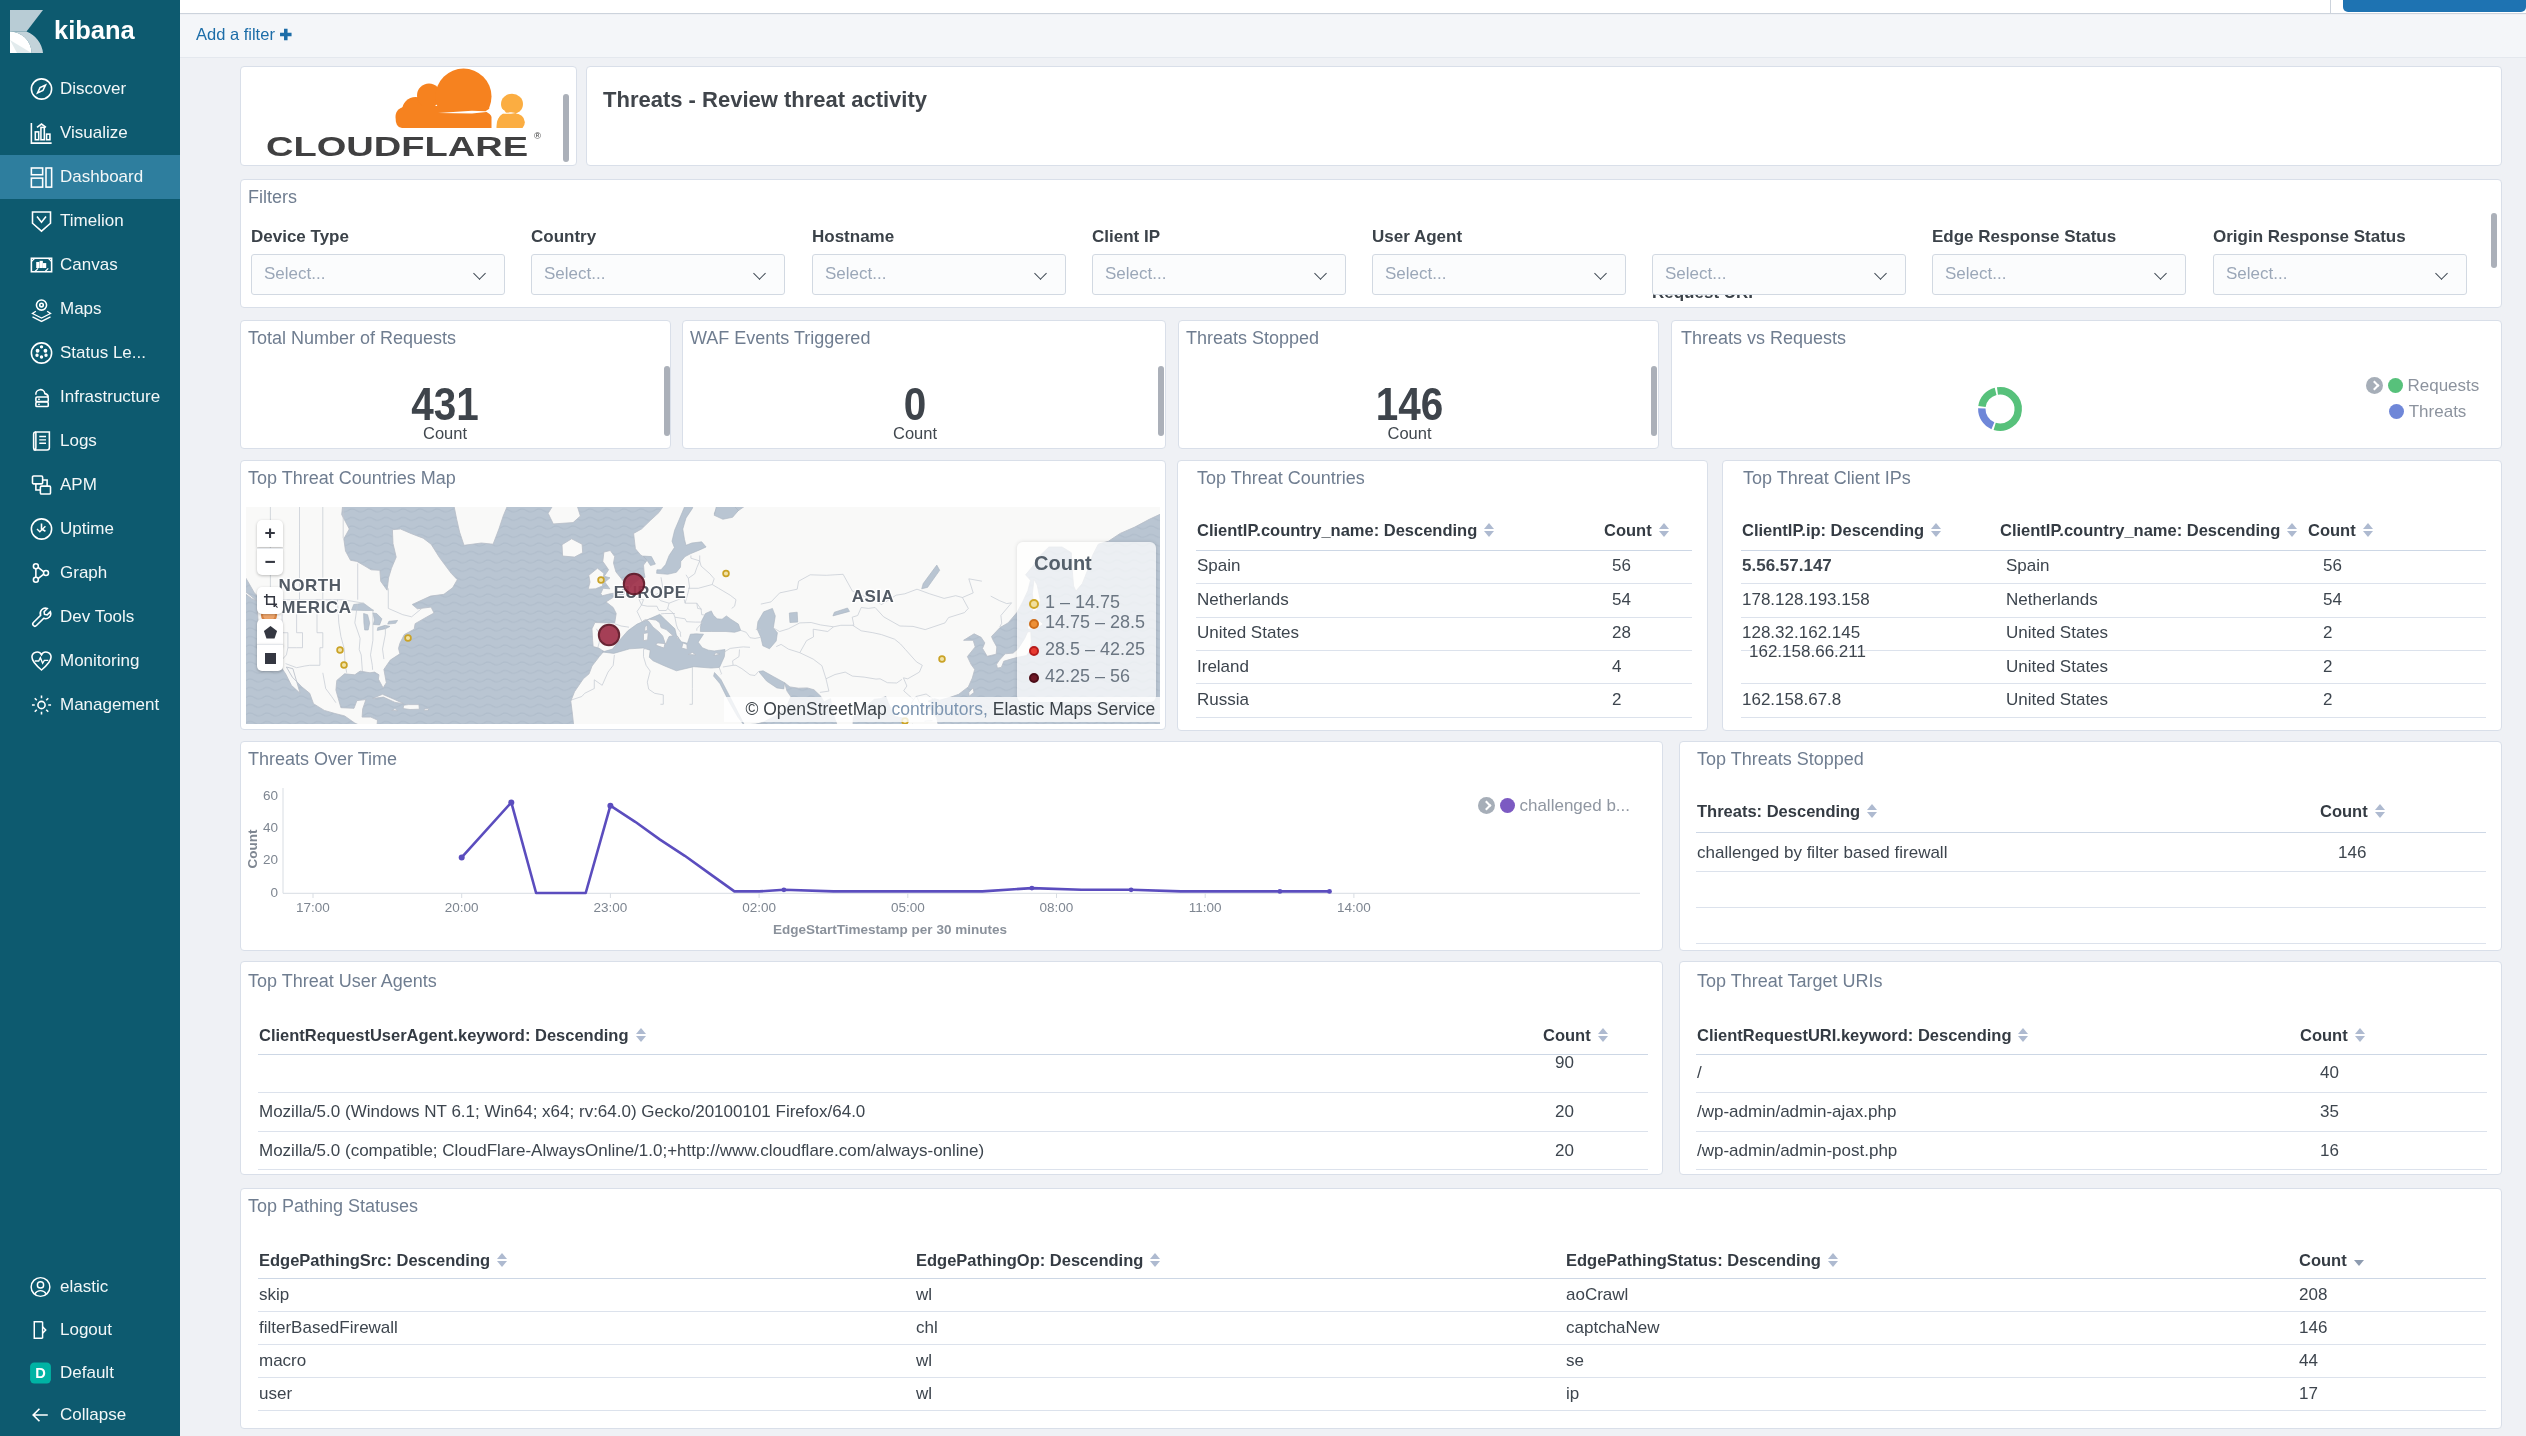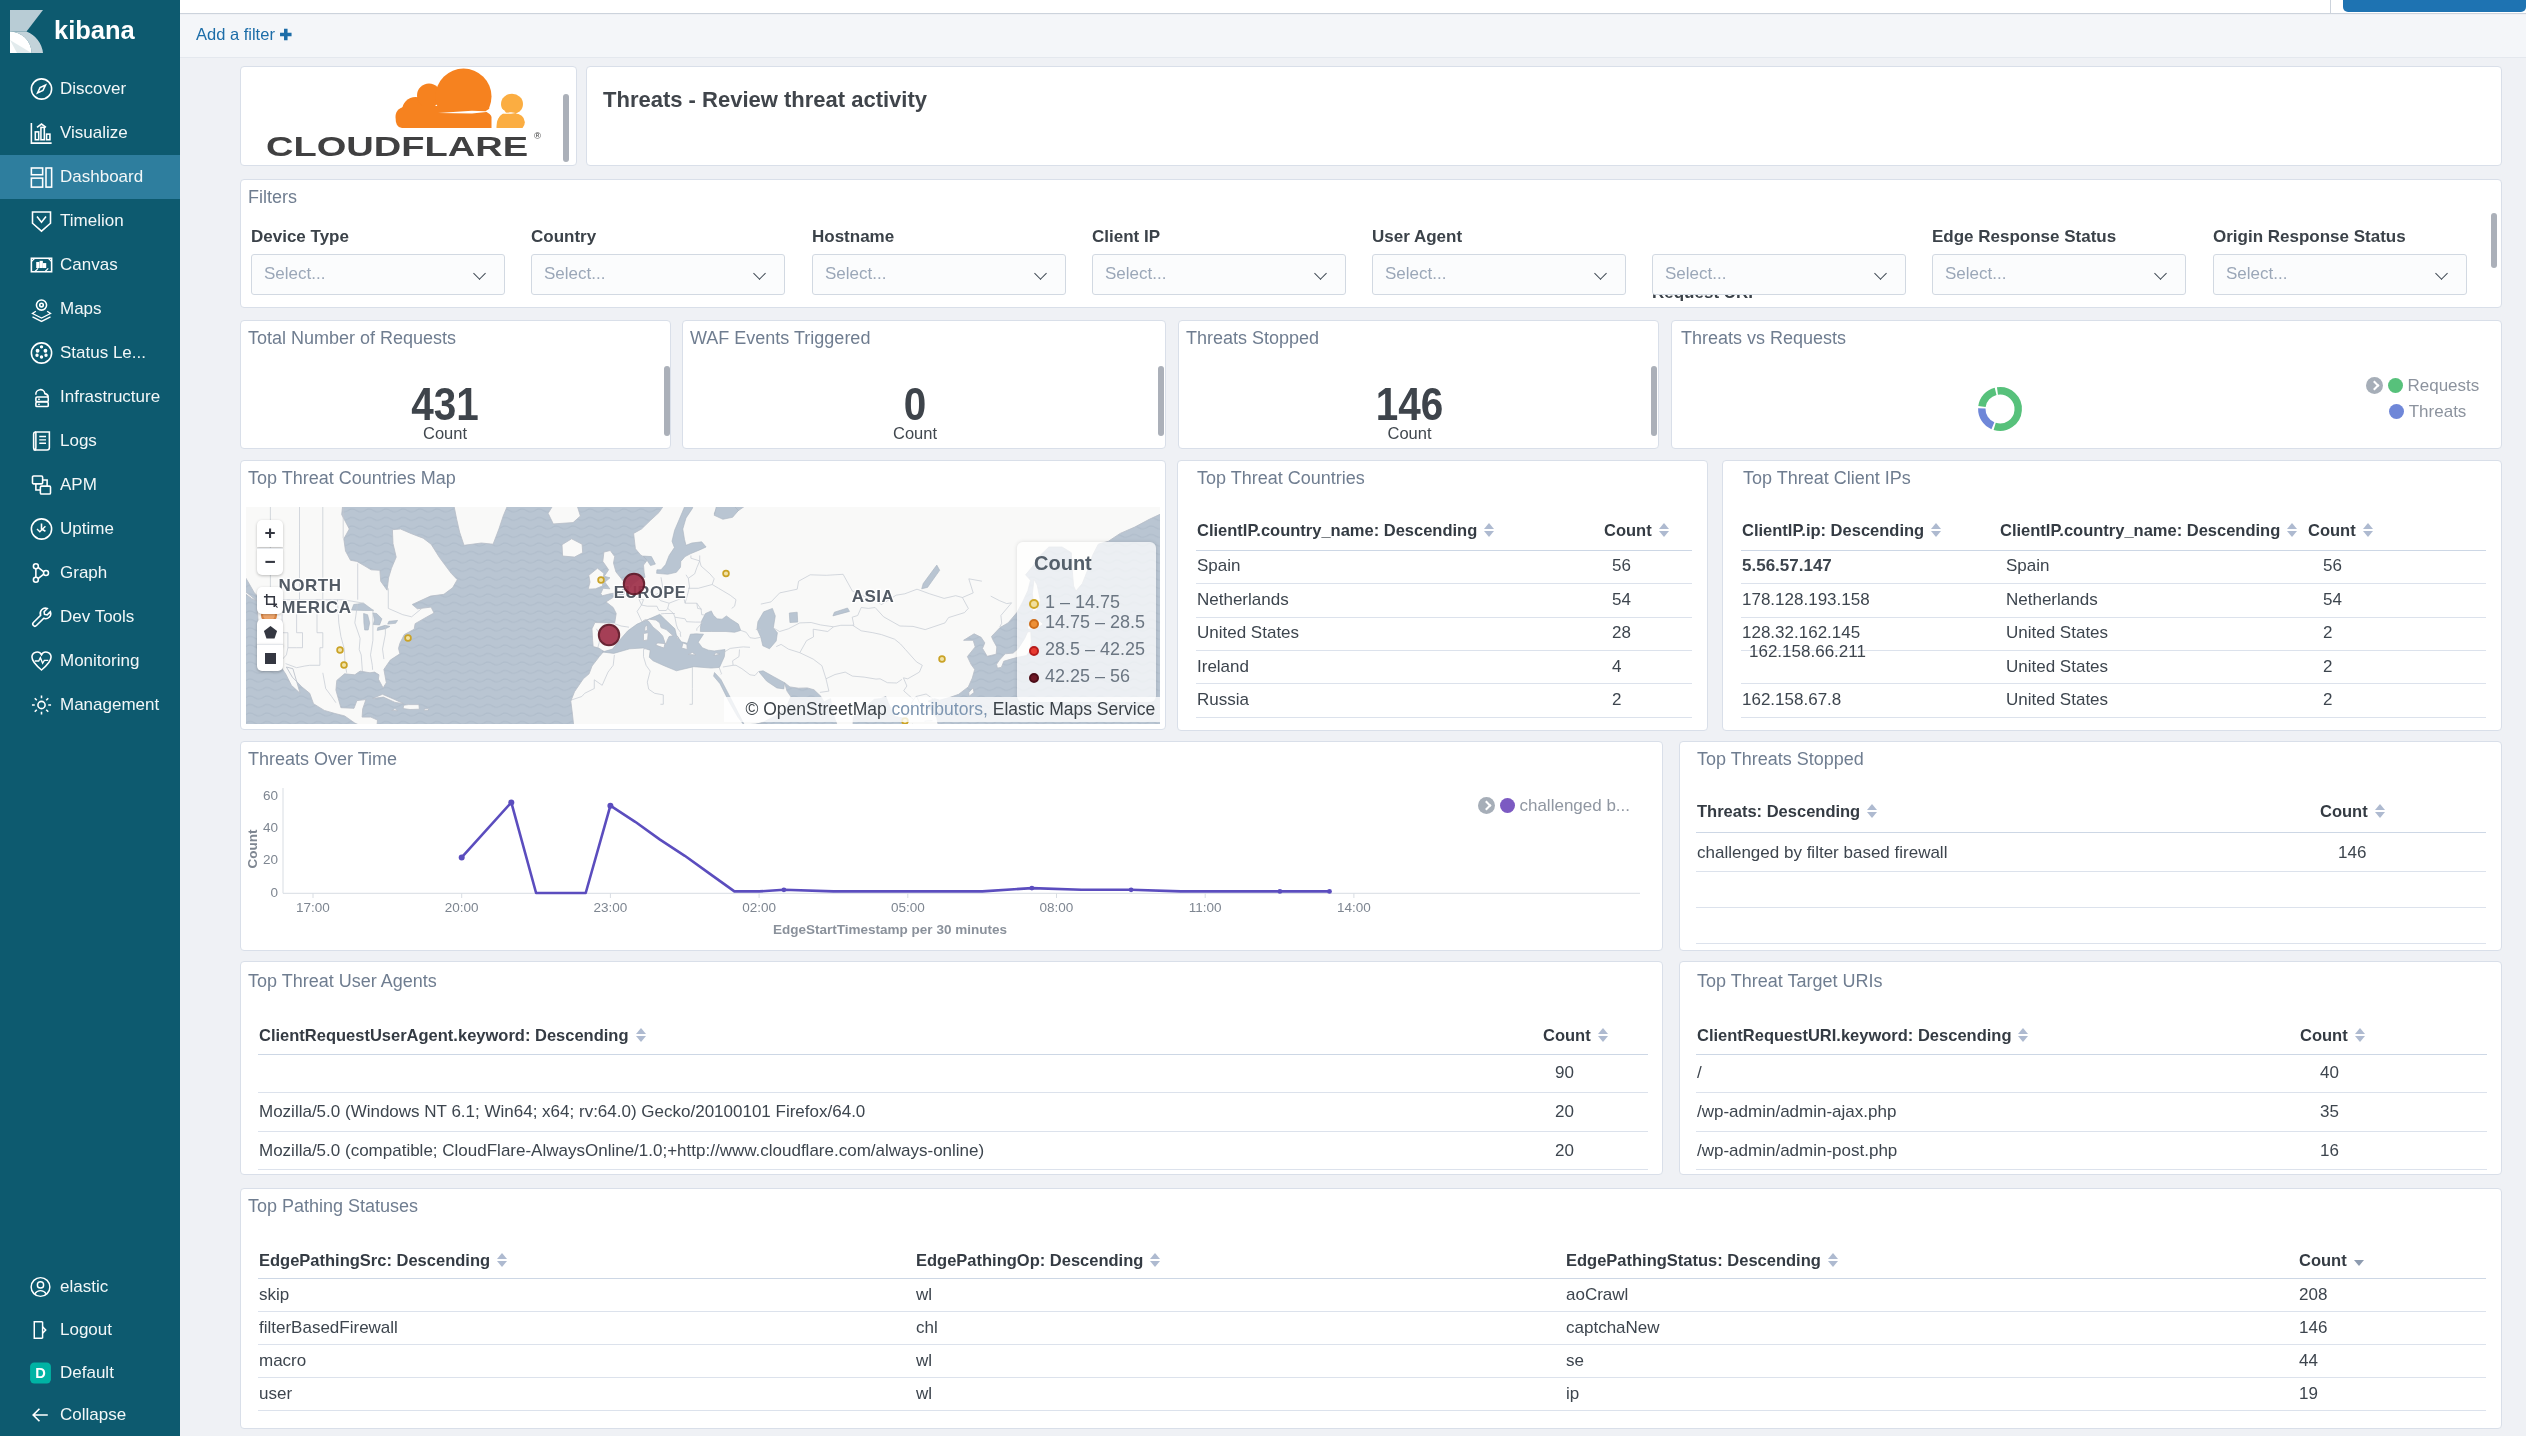--- a/index.html
+++ b/index.html
@@ -568,21 +568,21 @@
   <div class="td" style="left:1697px; top:843px;">challenged by filter based firewall</div>
     <div class="td" style="left:2338px; top:843px;">146</div>
   <div class="hline2" style="left:1696px; top:871px; width:790px;"></div>
   <div class="hline2" style="left:1696px; top:907px; width:790px;"></div>
   <div class="hline2" style="left:1696px; top:943px; width:790px;"></div>
 
   <div class="panel" style="left:240px; top:961px; width:1423px; height:214px; overflow:hidden;">
     <div class="th" style="left:18px; top:64px;">ClientRequestUserAgent.keyword: Descending<span class="sorticon"></span></div>
     <div class="th" style="left:1302px; top:64px;">Count<span class="sorticon"></span></div>
     <div class="hline" style="left:17px; top:92px; width:1390px;"></div>
-      <div class="td" style="left:1314px; top:101px;">90</div>
+      <div class="td" style="left:1314px; top:91px;">90</div>
     <div class="hline2" style="left:17px; top:130px; width:1390px;"></div>
     <div class="td" style="left:18px; top:140px;">Mozilla/5.0 (Windows NT 6.1; Win64; x64; rv:64.0) Gecko/20100101 Firefox/64.0</div>
       <div class="td" style="left:1314px; top:140px;">20</div>
     <div class="hline2" style="left:17px; top:169px; width:1390px;"></div>
     <div class="td" style="left:18px; top:179px;">Mozilla/5.0 (compatible; CloudFlare-AlwaysOnline/1.0;+http://www.cloudflare.com/always-online)</div>
       <div class="td" style="left:1314px; top:179px;">20</div>
     <div class="hline2" style="left:17px; top:207px; width:1390px;"></div>
     <div class="td" style="left:18px; top:209px;">Mozilla/5.0 (compatible; MSIE 9.0; Windows NT 6.1; Trident/5.0)</div>
       <div class="td" style="left:1314px; top:209px;">4</div>
   </div>
@@ -624,15 +624,15 @@
     <div class="td" style="left:2299px; top:1318px;">146</div>
   <div class="hline2" style="left:258px; top:1344px; width:2228px;"></div>
   <div class="td" style="left:259px; top:1351px;">macro</div>
     <div class="td" style="left:916px; top:1351px;">wl</div>
     <div class="td" style="left:1566px; top:1351px;">se</div>
     <div class="td" style="left:2299px; top:1351px;">44</div>
   <div class="hline2" style="left:258px; top:1377px; width:2228px;"></div>
   <div class="td" style="left:259px; top:1384px;">user</div>
     <div class="td" style="left:916px; top:1384px;">wl</div>
     <div class="td" style="left:1566px; top:1384px;">ip</div>
-    <div class="td" style="left:2299px; top:1384px;">19</div>
+    <div class="td" style="left:2299px; top:1384px;">17</div>
   <div class="hline2" style="left:258px; top:1410px; width:2228px;"></div>
 </div>
 
 </body></html>

